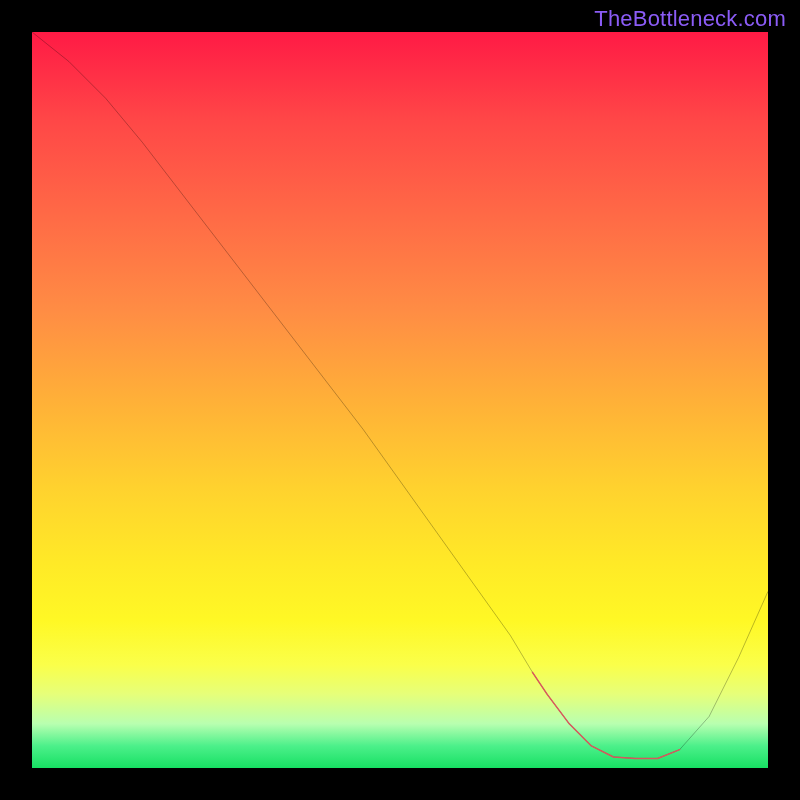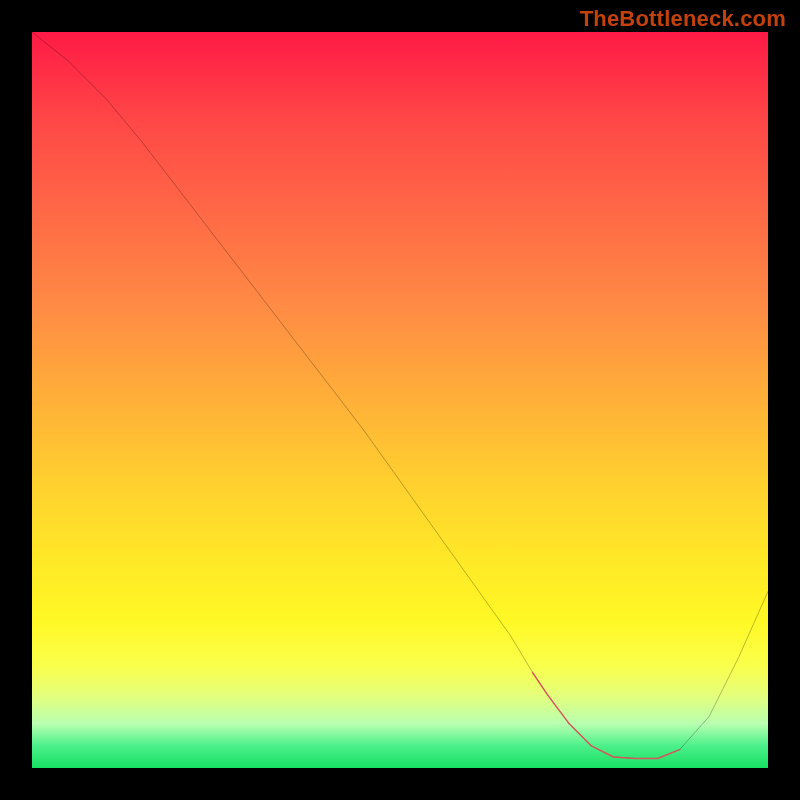--- a/index.html
+++ b/index.html
@@ -14,23 +14,23 @@
   .stage {
     position: relative;
     width: 800px;
     height: 800px;
     background: #000;
   }
   .watermark {
     position: absolute;
     top: 6px;
     right: 14px;
-    color: #c2410c;
+    color: #8b5cf6;
     font-size: 22px;
-    font-weight: 700;
+    font-weight: 400;
     letter-spacing: 0.2px;
     z-index: 5;
   }
   .plot {
     position: absolute;
     left: 32px;
     top: 32px;
     width: 736px;
     height: 736px;
     overflow: hidden;

